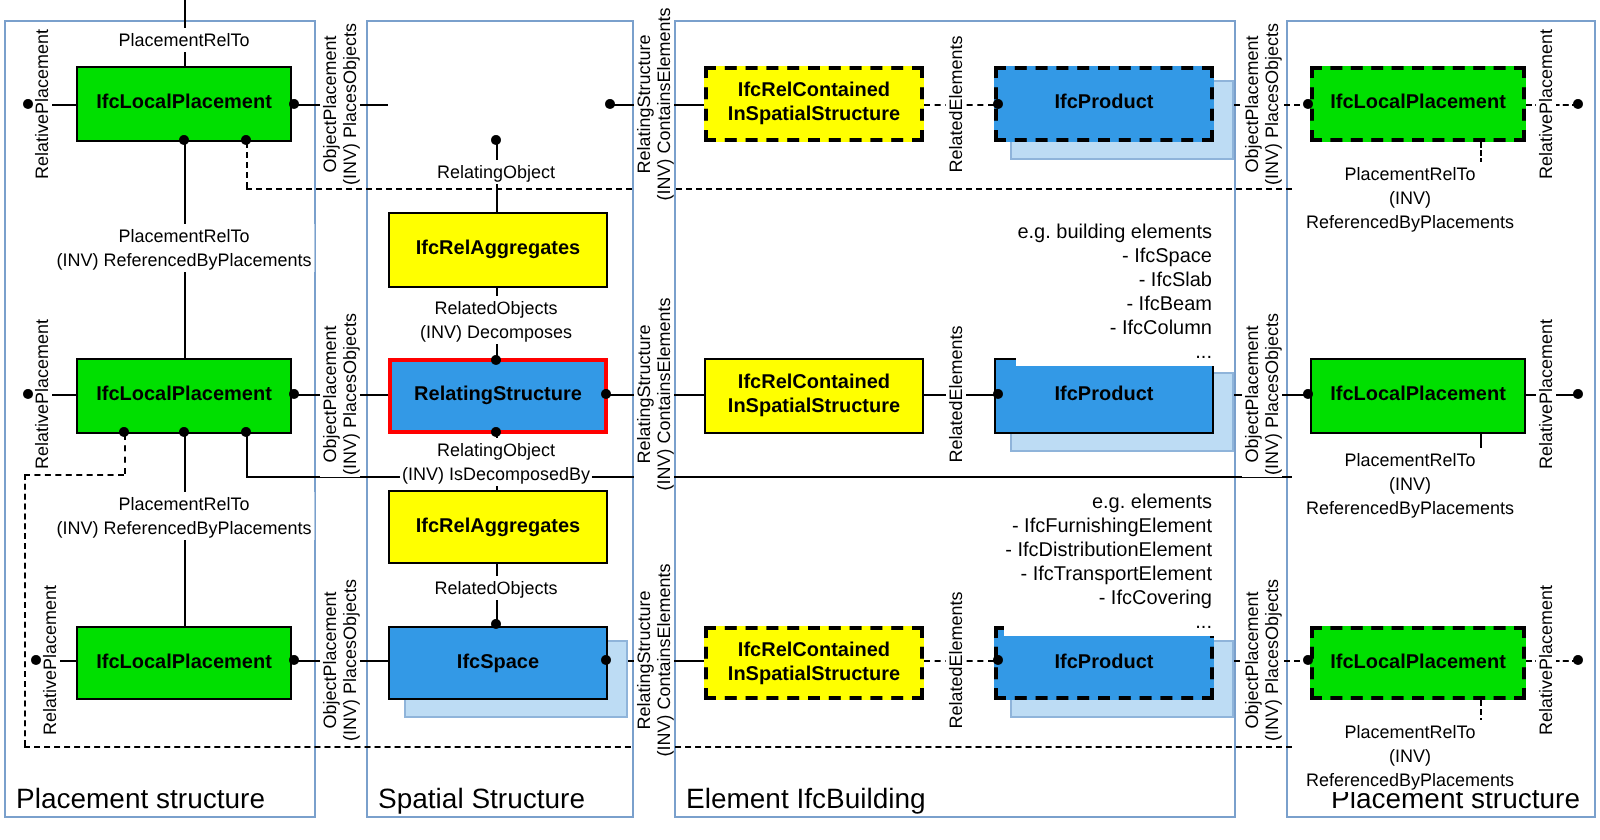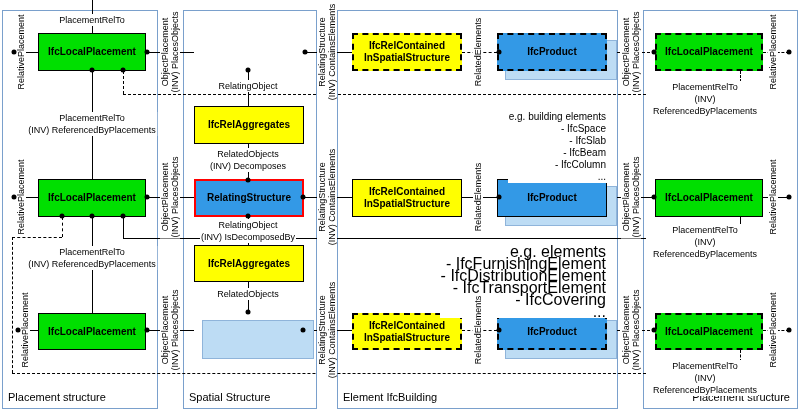--- a/index.html
+++ b/index.html
@@ -1,21 +1,21 @@
 <!DOCTYPE html>
 <html><head>
 <meta charset="utf-8">
 <style>
   html,body{margin:0;padding:0;background:#fff;}
   #canvas{
     position:relative;width:800px;height:420px;background:#ffffff;
     font-family:"Liberation Sans",sans-serif;overflow:hidden;
   }
   .region{position:absolute;box-sizing:border-box;border:1px solid #7AA0CC;background:transparent;}
-  .region-label{position:absolute;font-size:11px;color:#000;white-space:nowrap;}
+  .region-label{position:absolute;font-size:14px;color:#000;white-space:nowrap;}
   .node{
     position:absolute;box-sizing:border-box;display:flex;align-items:center;justify-content:center;
     text-align:center;font-size:10px;font-weight:bold;color:#000;white-space:pre-line;line-height:12px;
     z-index:3;
   }
   .node-shadow{position:absolute;z-index:2;}
   .hline{position:absolute;height:0;border-top:1px solid #000;z-index:1;}
   .vline{position:absolute;width:0;border-left:1px solid #000;z-index:1;}
   .dashed.hline{border-top-style:dashed;}
   .dashed.vline{border-left-style:dashed;}
@@ -96,21 +96,21 @@
     <div class="hlabel" style="top: 224px; left: 705px; transform: translateX(-50%);">PlacementRelTo
 (INV) ReferencedByPlacements</div>
     <div class="hlabel" style="top: 360px; left: 705px; transform: translateX(-50%);">PlacementRelTo
 (INV) ReferencedByPlacements</div>
     <div class="hlabel right" style="top: 111px; font-size: 10px; right: 193px;">e.g. building elements
 - IfcSpace
 - IfcSlab
 - IfcBeam
 - IfcColumn
 ...</div>
-    <div class="hlabel right" style="top: 246px; font-size: 16px; right: 193px;">e.g. elements
+    <div class="hlabel right" style="top: 246px; font-size: 10px; right: 193px;">e.g. elements
 - IfcFurnishingElement
 - IfcDistributionElement
 - IfcTransportElement
 - IfcCovering
 ...</div>
     <div class="vlabel" style="left: 21px; top: 52px;">RelativePlacement</div>
     <div class="vlabel" style="left: 21px; top: 197px;">RelativePlacement</div>
     <div class="vlabel" style="left: 25px; top: 330px;">RelativePlacement</div>
     <div class="vlabel" style="left: 170px; top: 52px;">ObjectPlacement
 (INV) PlacesObjects</div>
@@ -146,20 +146,21 @@
     <div class="node" style="left: 38px; top: 179px; width: 108px; height: 38px; background: rgb(0, 223, 0); border: 1px solid rgb(0, 0, 0);">IfcLocalPlacement</div>
     <div class="node" style="left: 194px; top: 179px; width: 110px; height: 38px; background: rgb(51, 153, 230); border: 2px solid rgb(255, 0, 0);">RelatingStructure</div>
     <div class="node" style="left: 352px; top: 179px; width: 110px; height: 38px; background: rgb(255, 255, 0); border: 1px solid rgb(0, 0, 0);">IfcRelContained
 InSpatialStructure</div>
     <div class="node-shadow" style="left: 505px; top: 186px; width: 110px; height: 38px; background: rgb(189, 220, 244); border: 1px solid rgb(143, 180, 218);"></div>
     <div class="node" style="left: 497px; top: 179px; width: 110px; height: 38px; background: rgb(51, 153, 230); border: 1px solid rgb(0, 0, 0);">IfcProduct</div>
     <div class="node" style="left: 655px; top: 179px; width: 108px; height: 38px; background: rgb(0, 223, 0); border: 1px solid rgb(0, 0, 0);">IfcLocalPlacement</div>
     <div class="node" style="left: 194px; top: 245px; width: 110px; height: 37px; background: rgb(255, 255, 0); border: 1px solid rgb(0, 0, 0);">IfcRelAggregates</div>
     <div class="node" style="left: 38px; top: 313px; width: 108px; height: 37px; background: rgb(0, 223, 0); border: 1px solid rgb(0, 0, 0);">IfcLocalPlacement</div>
     <div class="node-shadow" style="left: 202px; top: 320px; width: 110px; height: 37px; background: rgb(189, 220, 244); border: 1px solid rgb(143, 180, 218);"></div>
+    <div class="node" style="left: 194px; top: 313px; width: 110px; height: 37px; background: rgb(51, 153, 230); border: 1px solid rgb(0, 0, 0);">IfcSpace</div>
     <div class="node" style="left: 352px; top: 313px; width: 110px; height: 37px; background: rgb(255, 255, 0); border: 2px dashed rgb(0, 0, 0);">IfcRelContained
 InSpatialStructure</div>
     <div class="node-shadow" style="left: 505px; top: 320px; width: 110px; height: 37px; background: rgb(189, 220, 244); border: 1px solid rgb(143, 180, 218);"></div>
     <div class="node" style="left: 497px; top: 313px; width: 110px; height: 37px; background: rgb(51, 153, 230); border: 2px dashed rgb(0, 0, 0);">IfcProduct</div>
     <div class="node" style="left: 655px; top: 313px; width: 108px; height: 37px; background: rgb(0, 223, 0); border: 2px dashed rgb(0, 0, 0);">IfcLocalPlacement</div>
     <div class="dot" style="left: 14px; top: 52px;"></div>
     <div class="dot" style="left: 147px; top: 52px;"></div>
     <div class="dot" style="left: 305px; top: 52px;"></div>
     <div class="dot" style="left: 499px; top: 52px;"></div>
     <div class="dot" style="left: 654px; top: 52px;"></div>

